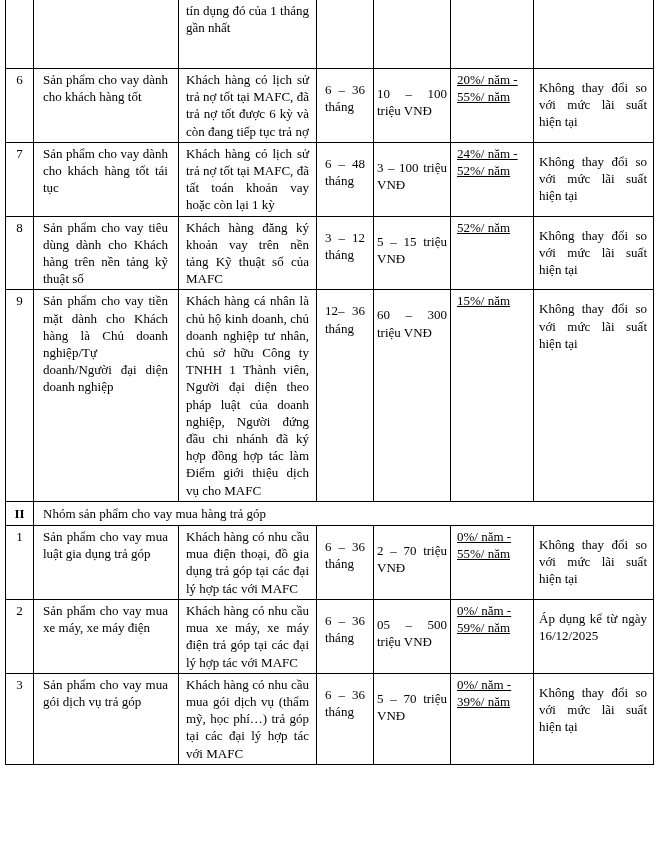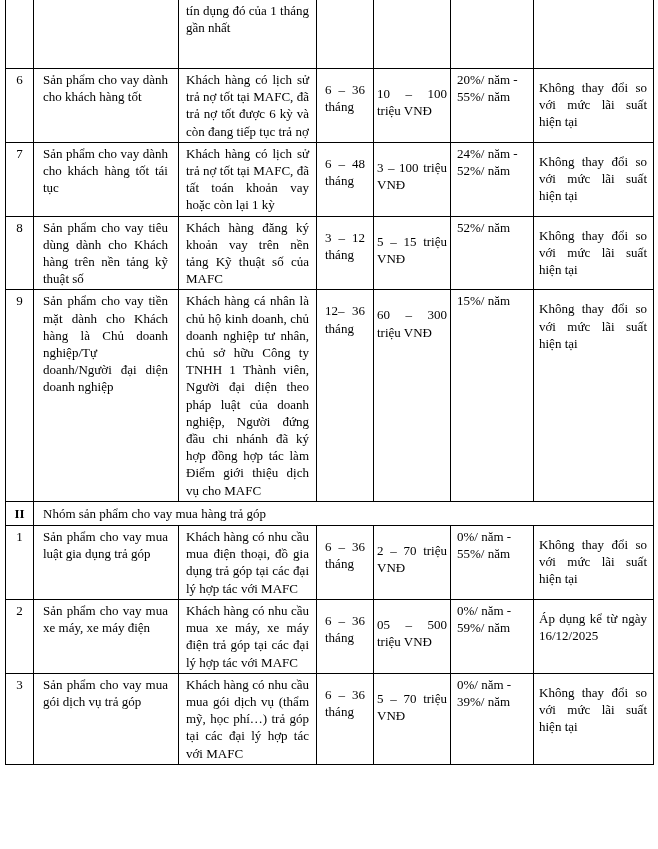--- a/index.html
+++ b/index.html
@@ -30,21 +30,21 @@
     text-align: justify;
     text-justify: inter-word;
     overflow: hidden;
   }
   tr.row-clipped td { border-top: none; height: 36px; }
   .c-no       { text-align: center; padding: 2px 1px; }
   .c-product  { padding: 2px 10px 2px 9px; }
   .c-customer { padding: 2px 7px; }
   .c-term     { padding: 12px 8px; }
   .c-amount   { padding: 16px 3px; }
-  .c-rate     { text-align: left; padding: 2px 6px; }
+  .c-rate     { text-align: left; padding: 2px 6px; text-decoration: underline; }
   .c-note     { padding: 10px 6px 2px 5px; }
   .section-no    { font-weight: bold; padding: 3px 1px; }
   .section-title { font-weight: normal; text-align: left; padding: 3px 10px 3px 9px; }
 </style>
 </head>
 <body>
 
 <div class="canvas">
   <table class="loan-table">
     <colgroup>

